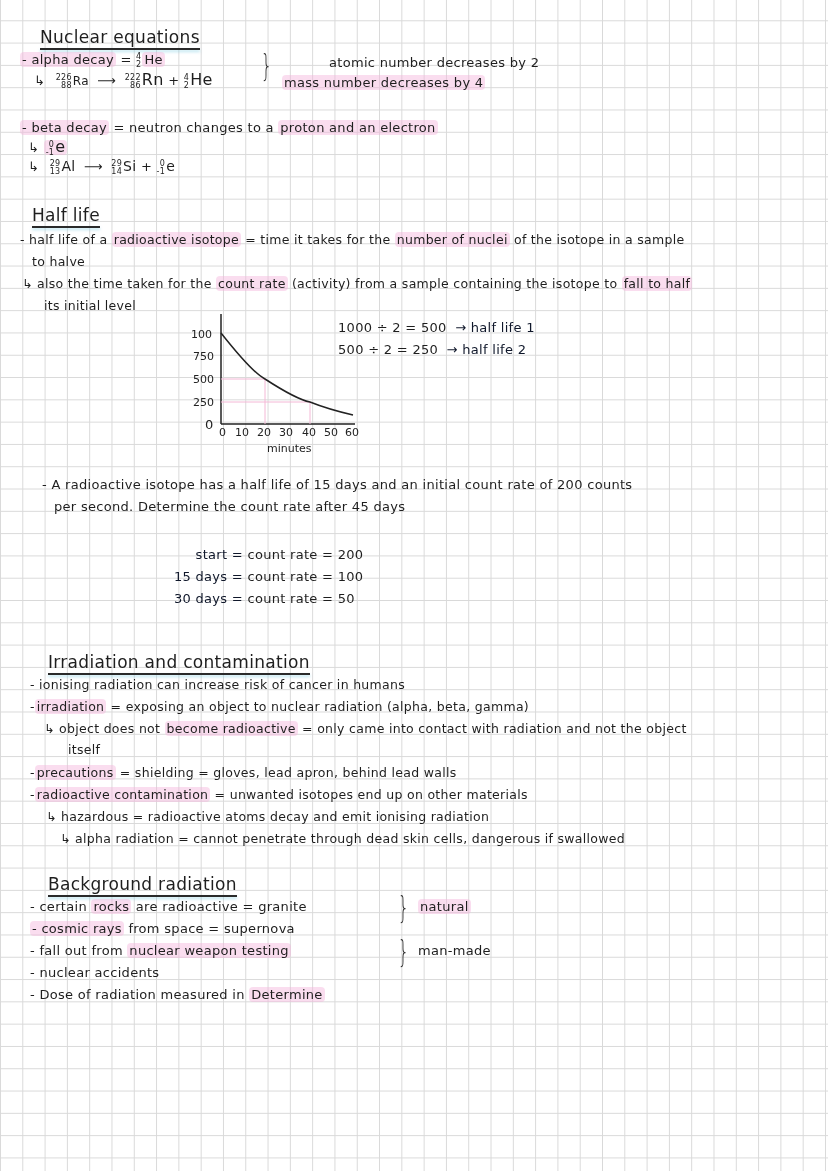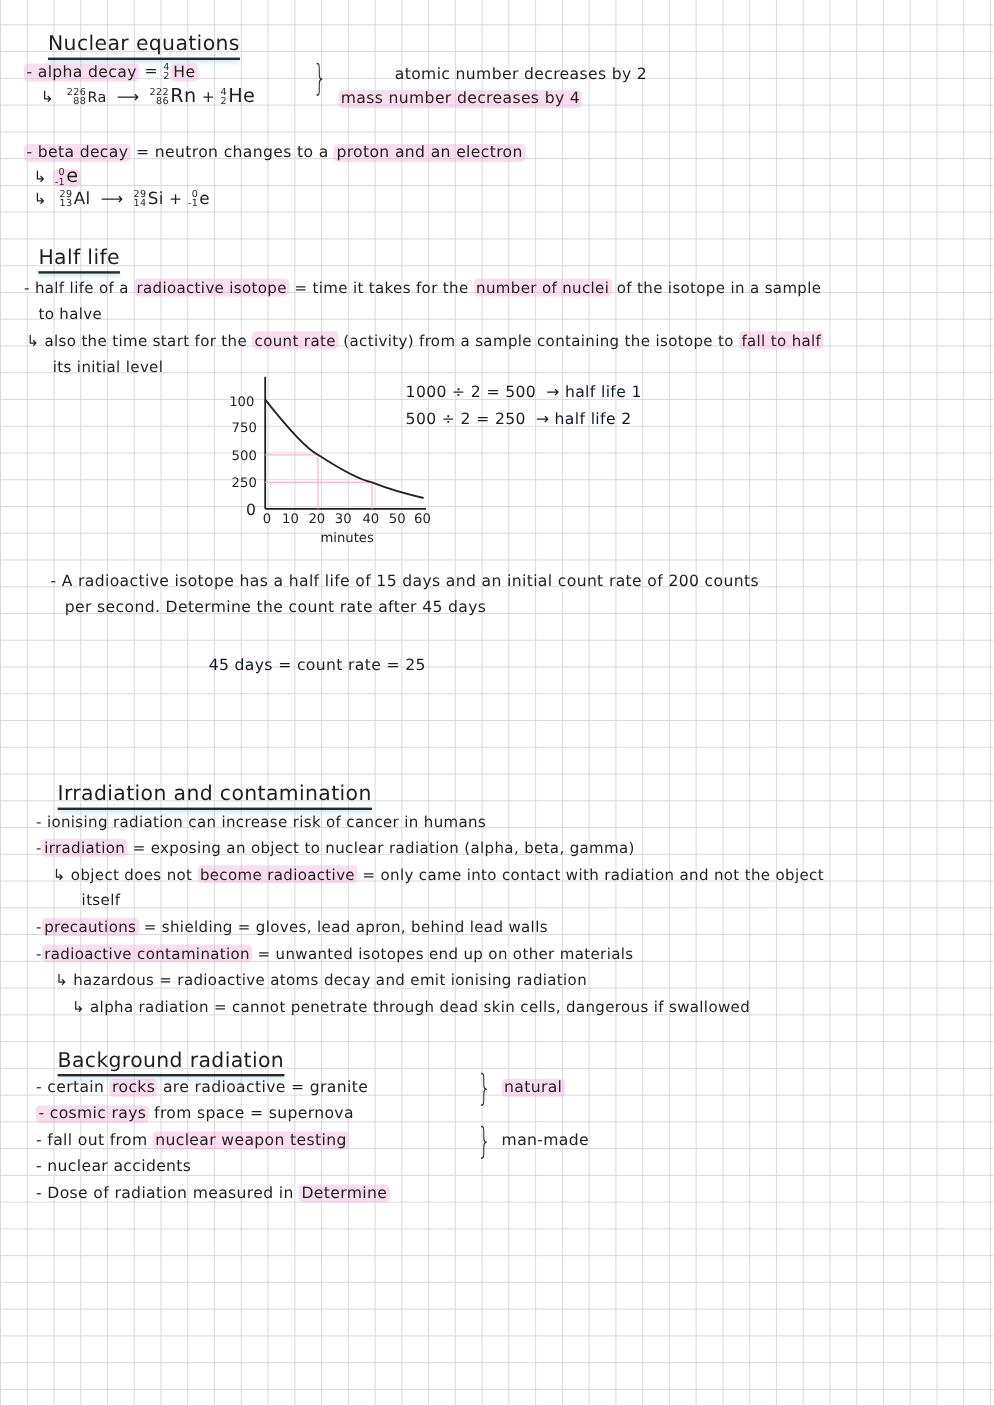--- a/index.html
+++ b/index.html
@@ -78,21 +78,21 @@
 <div class="abs txt" style="left:20px; top:232px; font-size:12.5px;">
   <span>- half life of a</span>
   <span class="hl">radioactive isotope</span>
   <span>= time it takes for the</span>
   <span class="hl">number of nuclei</span>
   <span>of the isotope in a sample</span>
 </div>
 <div class="abs txt" style="left:32px; top:254px; font-size:12.5px;">to halve</div>
 
 <div class="abs txt" style="left:22px; top:276px; font-size:12.5px;">
-  <span>↳ also the time start for the</span>
+  <span>↳ also the time taken for the</span>
   <span class="hl">count rate</span>
   <span>(activity) from a sample containing the isotope to</span>
   <span class="hl">fall to half</span>
 </div>
 <div class="abs txt" style="left:44px; top:298px; font-size:12.5px;">its initial level</div>
 
 <svg class="abs" style="left:185px; top:312px;" width="190" height="145" viewBox="0 0 190 145">
   <line x1="36" y1="2" x2="36" y2="112" stroke="#222" stroke-width="1.5"></line>
   <line x1="36" y1="112" x2="170" y2="112" stroke="#222" stroke-width="1.5"></line>
 
@@ -125,21 +125,23 @@
 </div>
 <div class="abs txt" style="left:338px; top:342px;">
   <span>500 ÷ 2 = 250</span>
   <span class="pink" style="margin-left:4px;">→ half life 2</span>
 </div>
 
 <div class="abs txt" style="left:42px; top:477px;">- A radioactive isotope has a half life of 15 days and an initial count rate of 200 counts</div>
 <div class="abs txt" style="left:54px; top:499px;">per second. Determine the count rate after 45 days</div>
 
 <div class="abs txt" style="left:145px; top:544px; line-height:22px;">
-  <div><span class="pink" style="display:inline-block; width:98px; text-align:right;">45 days =</span> <span>count rate = 25</span></div>
+  <div><span class="pink" style="display:inline-block; width:98px; text-align:right;">start =</span> <span>count rate = 200</span></div>
+  <div><span class="pink" style="display:inline-block; width:98px; text-align:right;">15 days =</span> <span>count rate = 100</span></div>
+  <div><span class="pink" style="display:inline-block; width:98px; text-align:right;">30 days =</span> <span>count rate = 50</span></div>
 </div>
 
 <div class="abs head" style="left:48px; top:652px;">Irradiation and contamination</div>
 
 <div class="abs txt" style="left:30px; top:677px; font-size:12.5px;">- ionising radiation can increase risk of cancer in humans</div>
 <div class="abs txt" style="left:30px; top:699px; font-size:12.5px;">
   <span>-</span><span class="hl">irradiation</span>
   <span>= exposing an object to nuclear radiation (alpha, beta, gamma)</span>
 </div>
 <div class="abs txt" style="left:44px; top:721px; font-size:12.5px;">

